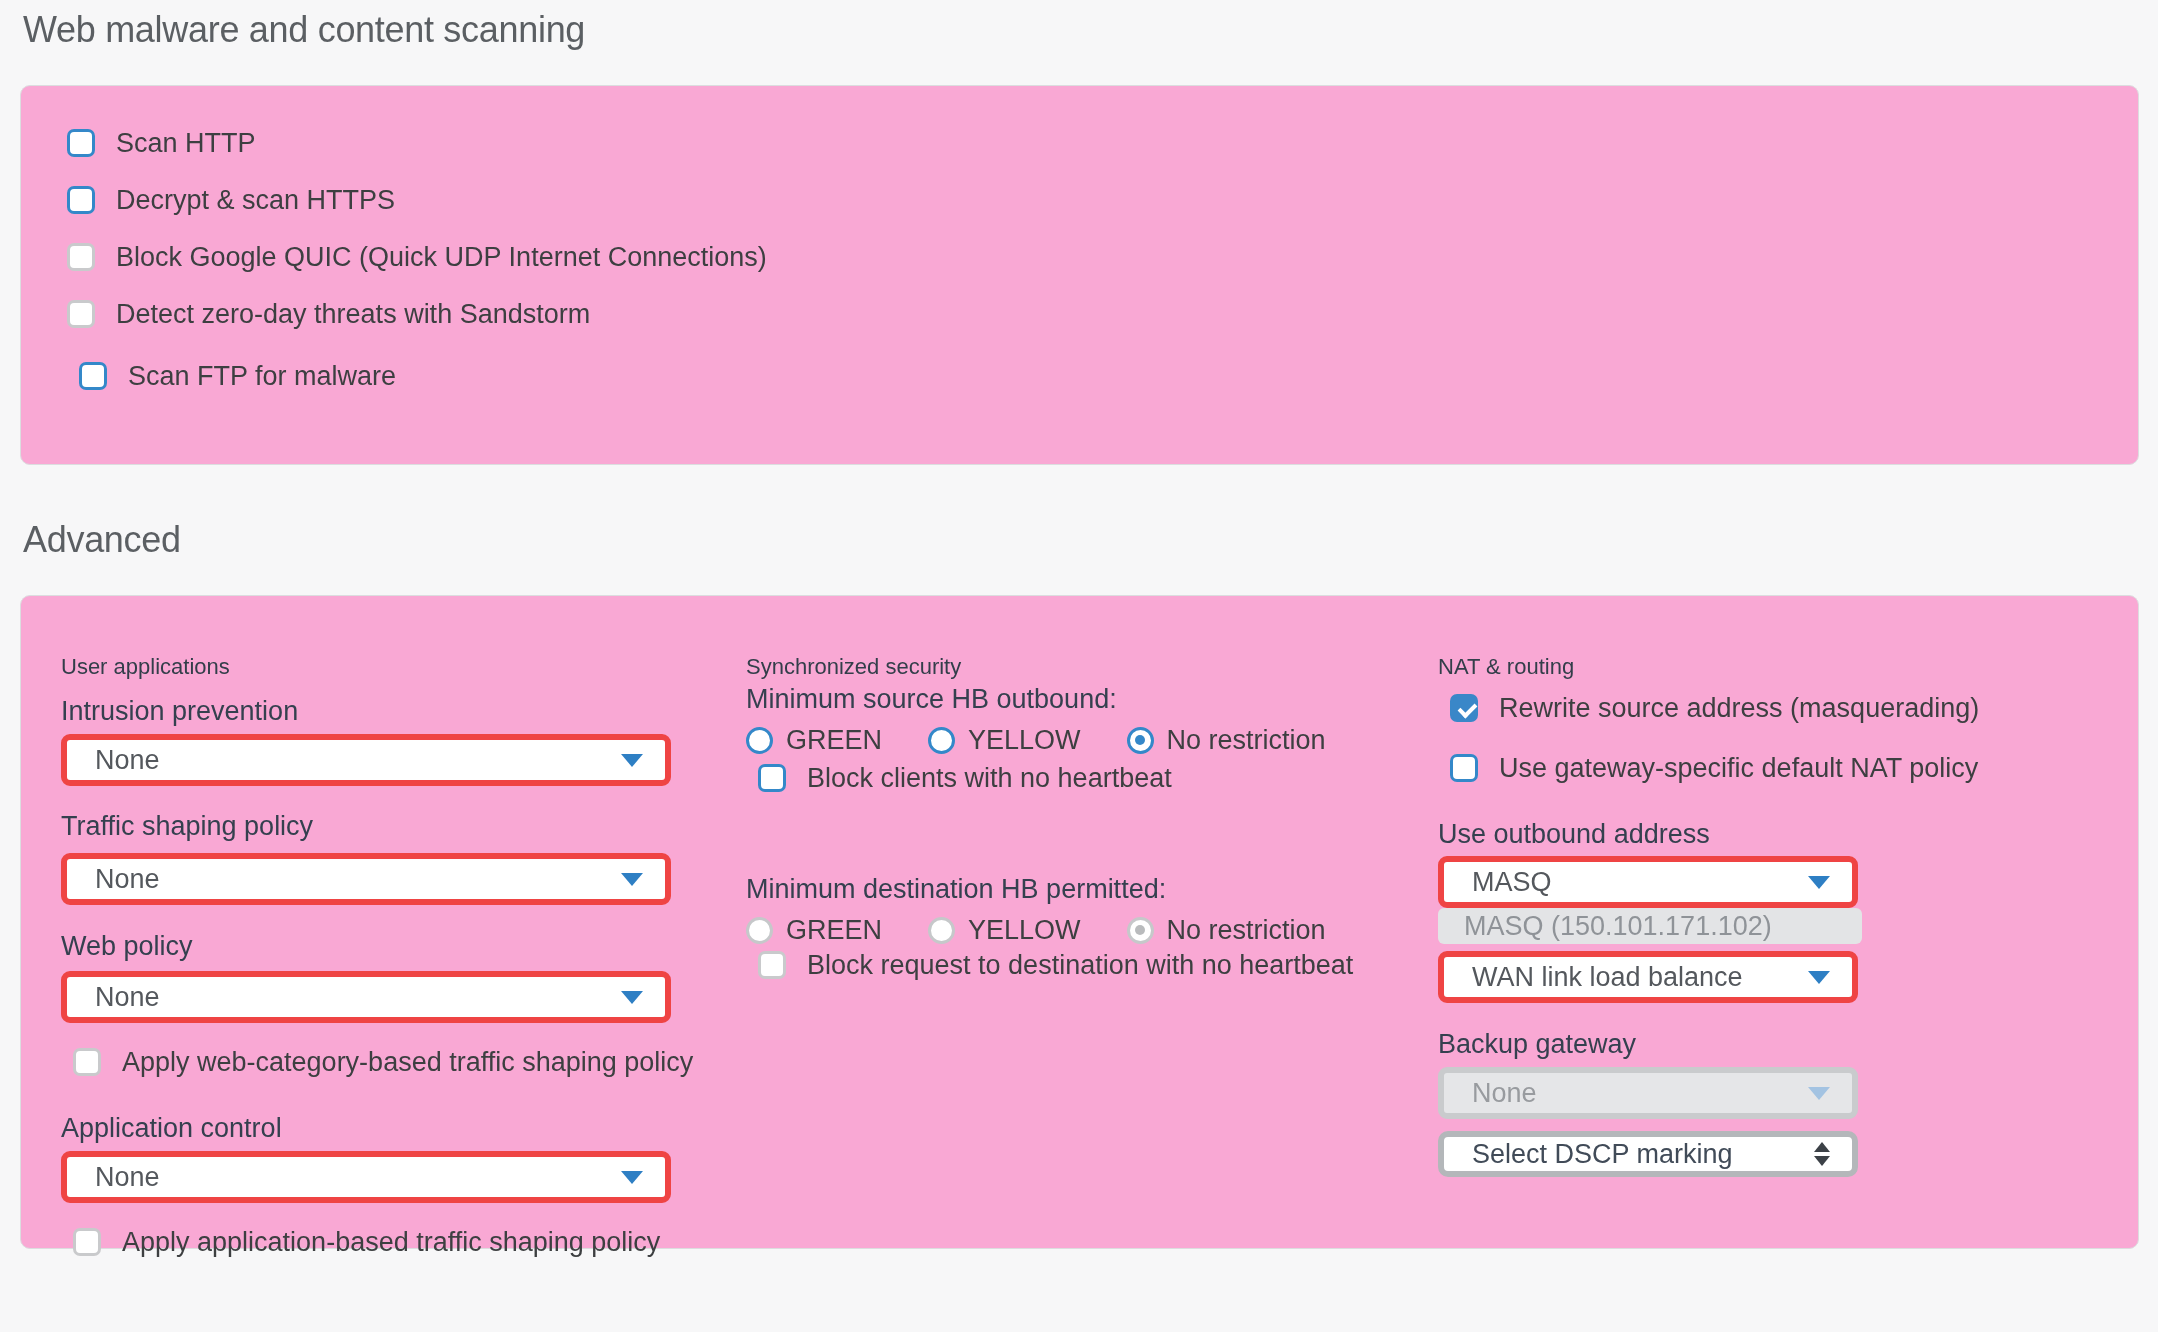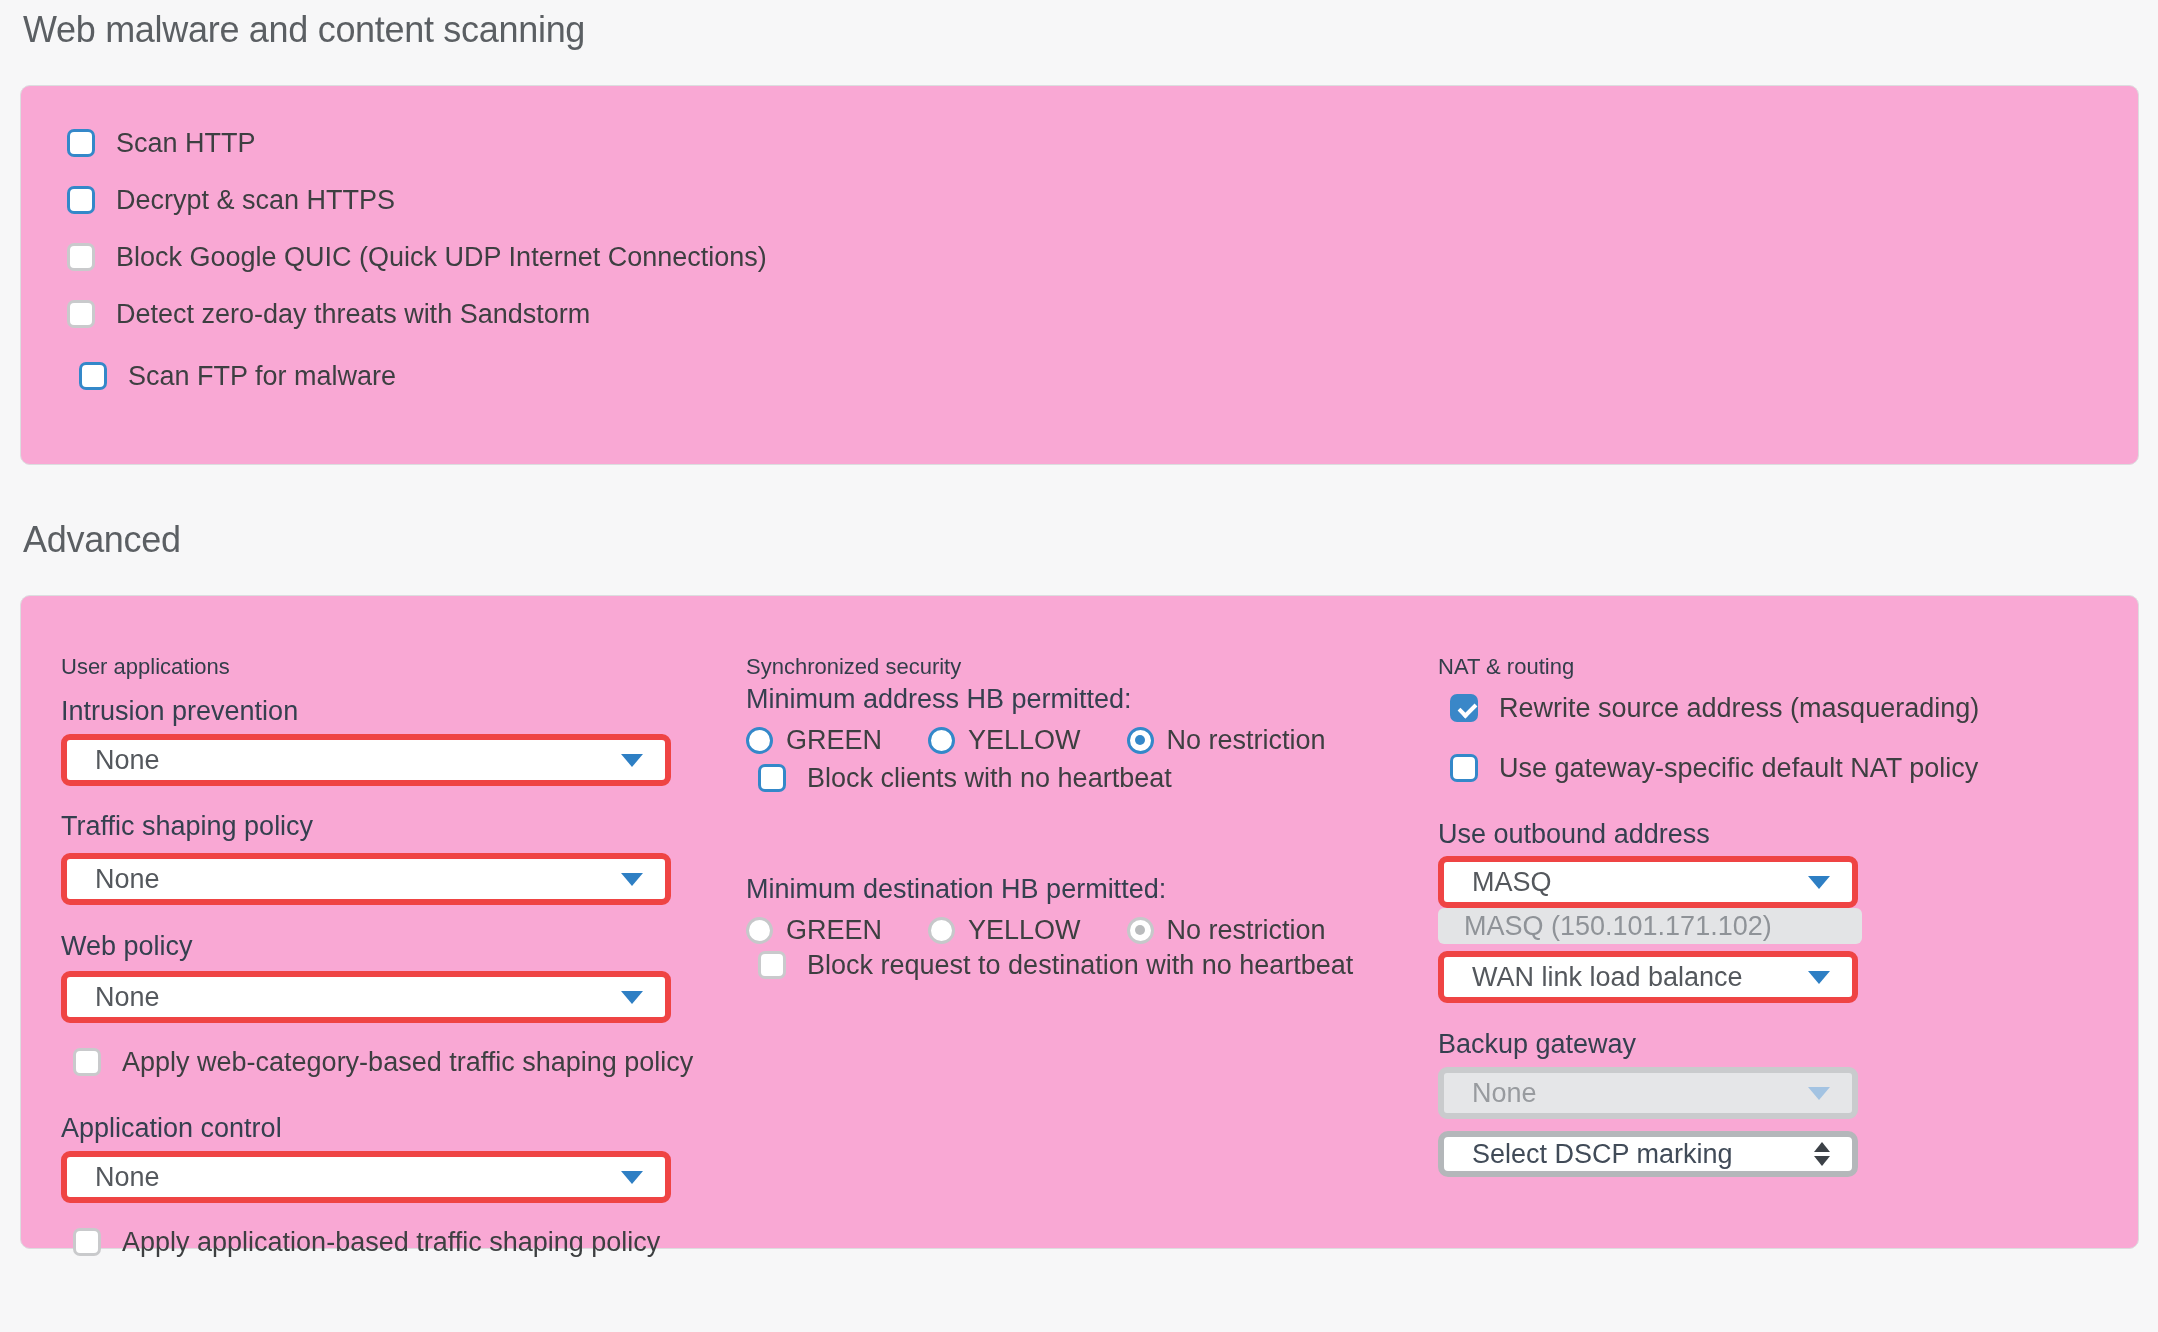--- a/index.html
+++ b/index.html
@@ -159,21 +159,21 @@
 
     <div class="cb-row mt25 mb0">
       <span class="cb gray"></span>
       <span class="cb-label">Apply application-based traffic shaping policy</span>
     </div>
   </div>
 
   <div class="col2">
     <div class="micro-label">Synchronized security</div>
 
-    <div class="field-label mt4">Minimum address HB permitted:</div>
+    <div class="field-label mt4">Minimum source HB outbound:</div>
     <div class="radio-row mt12">
       <div class="radio-item">
         <span class="radio"></span>
         <span class="radio-label">GREEN</span>
       </div>
       <div class="radio-item">
         <span class="radio"></span>
         <span class="radio-label">YELLOW</span>
       </div>
       <div class="radio-item selected">

